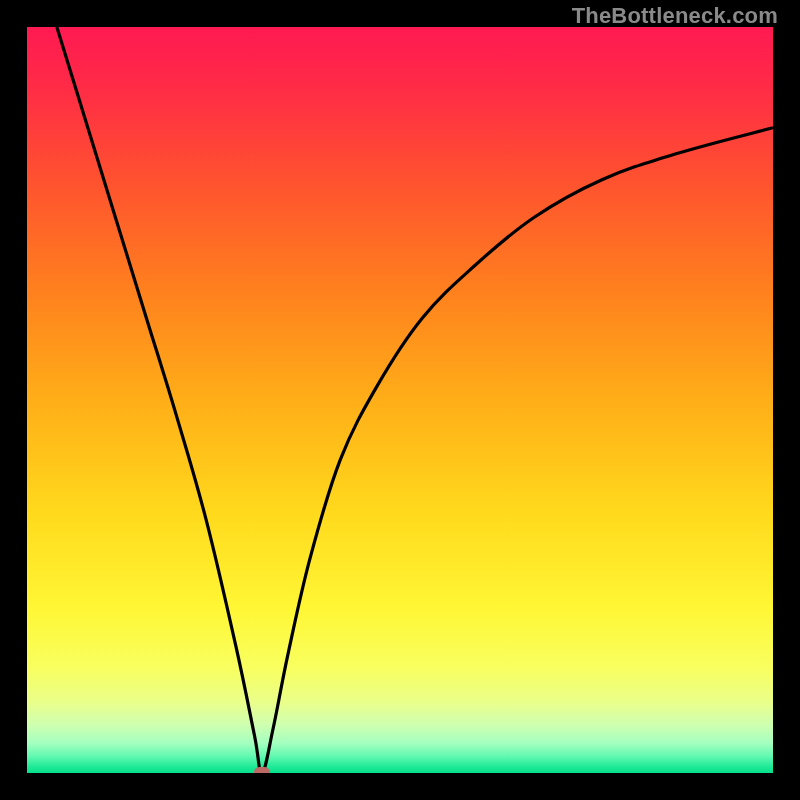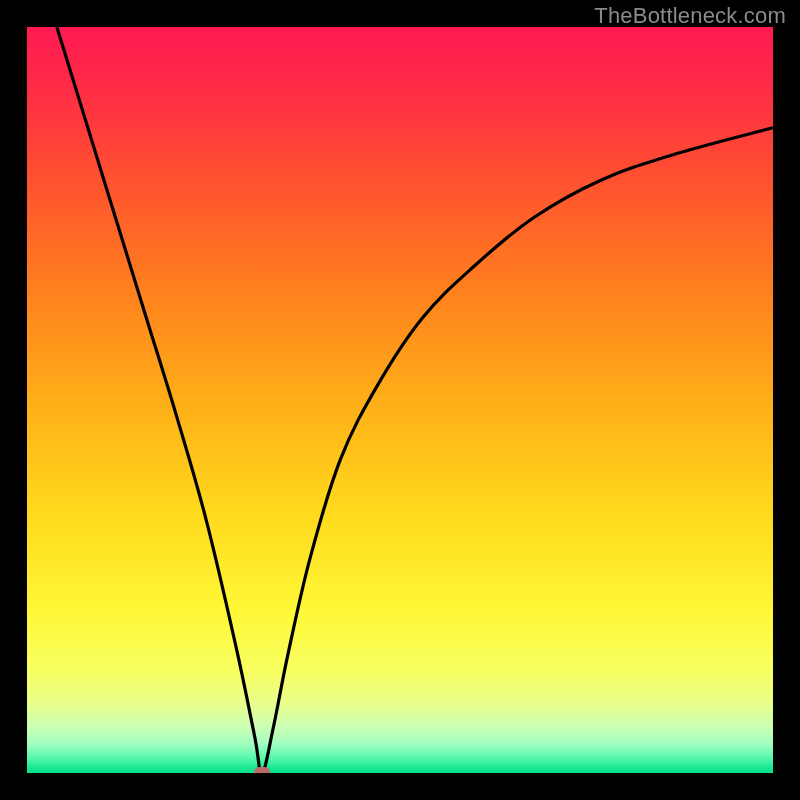--- a/index.html
+++ b/index.html
@@ -19,24 +19,24 @@
     height: 746px;
     overflow: hidden;
   }
   .gradient {
     position: absolute;
     inset: 0;
   }
   .watermark {
     position: absolute;
     top: 3px;
-    right: 14px;
+    right: 22px;
     color: #8a8a8a;
     font-size: 22px;
-    font-weight: 400;
+    font-weight: 700;
     letter-spacing: 0.2px;
   }
   svg.curve {
     position: absolute;
     inset: 0;
   }
   .marker {
     position: absolute;
     width: 16px;
     height: 12px;

